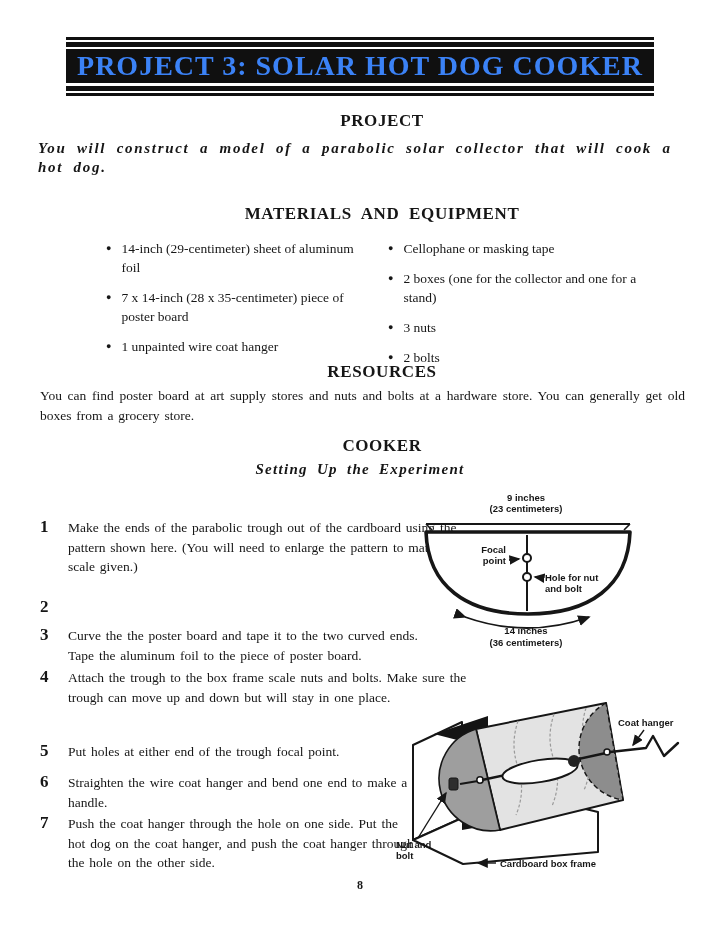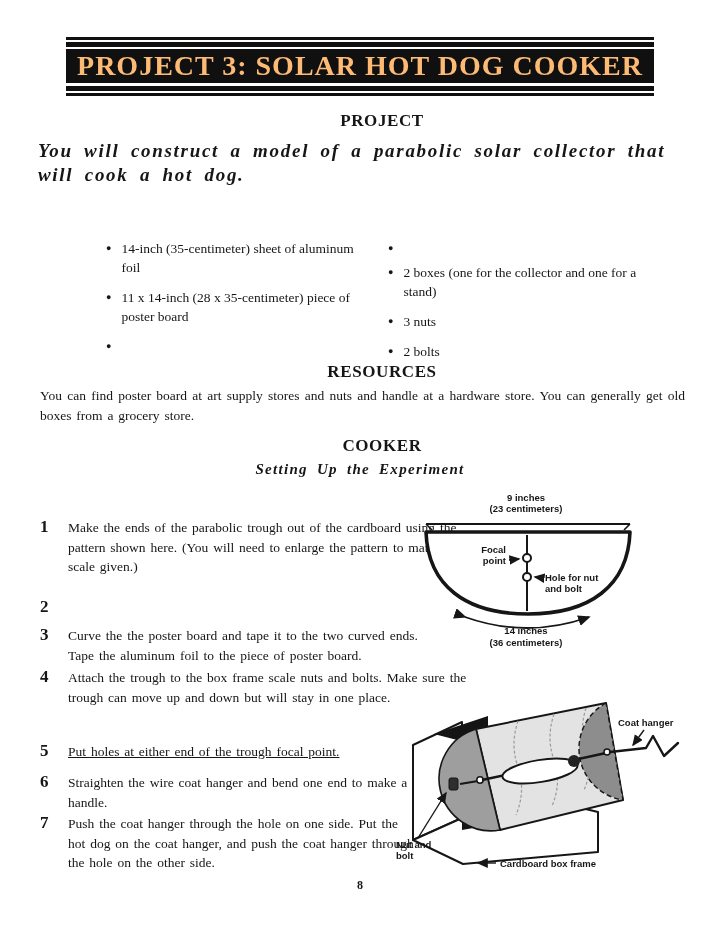--- a/index.html
+++ b/index.html
@@ -6,38 +6,38 @@
   .page {
     position:relative; width:720px; height:931px; background:#ffffff;
     font-family:"Liberation Serif", serif; color:#161616; overflow:hidden;
   }
   
   .banner { position:absolute; left:66px; top:37px; width:588px; }
   .rule-thin  { height:3px; background:#101010; }
   .rule-thick { height:5px; background:#101010; }
   .banner .gap2 { height:3px; } .banner .gap1 { height:2px; }
   .banner-box {
-    background:#101010; color:#fdba74; text-align:center;
+    background:#101010; color:#3b82f6; text-align:center;
     font-weight:bold; font-size:28px; line-height:34px; height:34px;
     letter-spacing:1px; white-space:nowrap;
   }
   
   .h-center {
     position:absolute; left:0; right:0; text-align:center;
     font-weight:bold; font-size:17px; letter-spacing:.6px; word-spacing:5px;padding-left:44px;
   }
   .subtitle {
     position:absolute; left:0; right:0; text-align:center;
     font-weight:bold; font-style:italic; font-size:15px;
     letter-spacing:1.3px; word-spacing:4px;
   }
   
   .intro {
     position:absolute; left:38px; top:139px; width:652px;
-    font-weight:bold; font-style:italic; font-size:19px;
+    font-weight:bold; font-style:italic; font-size:15px;
     letter-spacing:1.7px; word-spacing:5px; line-height:1.25;
   }
   
   .mat-col { position:absolute; top:240px; }
   .mat-col.left  { left:106px; width:252px; }
   .mat-col.right { left:388px; width:268px; }
   .mat-item { display:flex; gap:10px; margin-bottom:11px;
     font-size:13.5px; line-height:1.4; }
   .bullet { font-size:9px; line-height:1; padding-top:4px; }
   
@@ -46,21 +46,21 @@
     font-size:13.5px; line-height:1.5; text-align:justify; word-spacing:1.5px;
   }
   
   .step { position:absolute; left:40px; display:flex; align-items:flex-start; }
   .step-num { width:28px; font-weight:bold; font-size:17px; line-height:1.1; }
   .step-text { font-size:13.5px; line-height:1.45; word-spacing:1.5px; }
   .s1 { top:518px; } .s1 .step-text { width:408px; }
   .s2 { top:598px; } .s2 .step-text { width:430px;margin-top:48px; }
   .s3 { top:626px; } .s3 .step-text { width:352px; }
   .s4 { top:668px; } .s4 .step-text { width:416px; }
-  .s5 { top:742px; } .s5 .step-text { width:430px;text-decoration:underline; }
+  .s5 { top:742px; } .s5 .step-text { width:430px; }
   .s6 { top:773px; } .s6 .step-text { width:358px; }
   .s7 { top:814px; } .s7 .step-text { width:352px; }
   
   .diagram1 { position:absolute; left:423px; top:485px; }
   .diagram2 { position:absolute; left:390px; top:690px; }
   svg text {
     font-family:"Liberation Sans", sans-serif; font-weight:bold;
     font-size:9.5px; fill:#161616;
   }
   
@@ -82,55 +82,58 @@
     <div class="banner-box">PROJECT 3: SOLAR HOT DOG COOKER</div>
     <div class="gap2"></div>
     <div class="rule-thick"></div>
     <div class="gap1"></div>
     <div class="rule-thin"></div>
   </div>
 
   <div class="h-center" style="top:111px">PROJECT</div>
   <div class="intro">You will construct a model of a parabolic solar collector that will cook a hot dog.</div>
 
+  <div class="h-center" style="top:204px">MATERIALS AND EQUIPMENT</div>
 
   <div class="mat-col left">
     <div class="mat-item">
       <span class="bullet">●</span>
-      <span>14-inch (35-centimeter) sheet of aluminum foil</span>
-    </div>
-    <div class="mat-item">
-      <span class="bullet">●</span>
-      <span>11 x 14-inch (28 x 35-centimeter) piece of poster board</span>
-    </div>
-    <div class="mat-item">
-      <span class="bullet">●</span>
+      <span>14-inch (29-centimeter) sheet of aluminum foil</span>
+    </div>
+    <div class="mat-item">
+      <span class="bullet">●</span>
+      <span>7 x 14-inch (28 x 35-centimeter) piece of poster board</span>
+    </div>
+    <div class="mat-item">
+      <span class="bullet">●</span>
+      <span>1 unpainted wire coat hanger</span>
     </div>
   </div>
 
   <div class="mat-col right">
     <div class="mat-item">
       <span class="bullet">●</span>
+      <span>Cellophane or masking tape</span>
     </div>
     <div class="mat-item">
       <span class="bullet">●</span>
       <span>2 boxes (one for the collector and one for a stand)</span>
     </div>
     <div class="mat-item">
       <span class="bullet">●</span>
       <span>3 nuts</span>
     </div>
     <div class="mat-item">
       <span class="bullet">●</span>
       <span>2 bolts</span>
     </div>
   </div>
 
   <div class="h-center" style="top:362px">RESOURCES</div>
-  <div class="body-par">You can find poster board at art supply stores and nuts and handle at a hardware store. You can generally get old boxes from a grocery store.</div>
+  <div class="body-par">You can find poster board at art supply stores and nuts and bolts at a hardware store. You can generally get old boxes from a grocery store.</div>
 
   <div class="h-center" style="top:436px">COOKER</div>
   <div class="subtitle" style="top:461px">Setting Up the Experiment</div>
 
   <div class="step s1">
     <span class="step-num">1</span>
     <div class="step-text">Make the ends of the parabolic trough out of the cardboard using the pattern shown here. (You will need to enlarge the pattern to match the scale given.)</div>
   </div>
   <div class="step s2">
     <span class="step-num">2</span>

